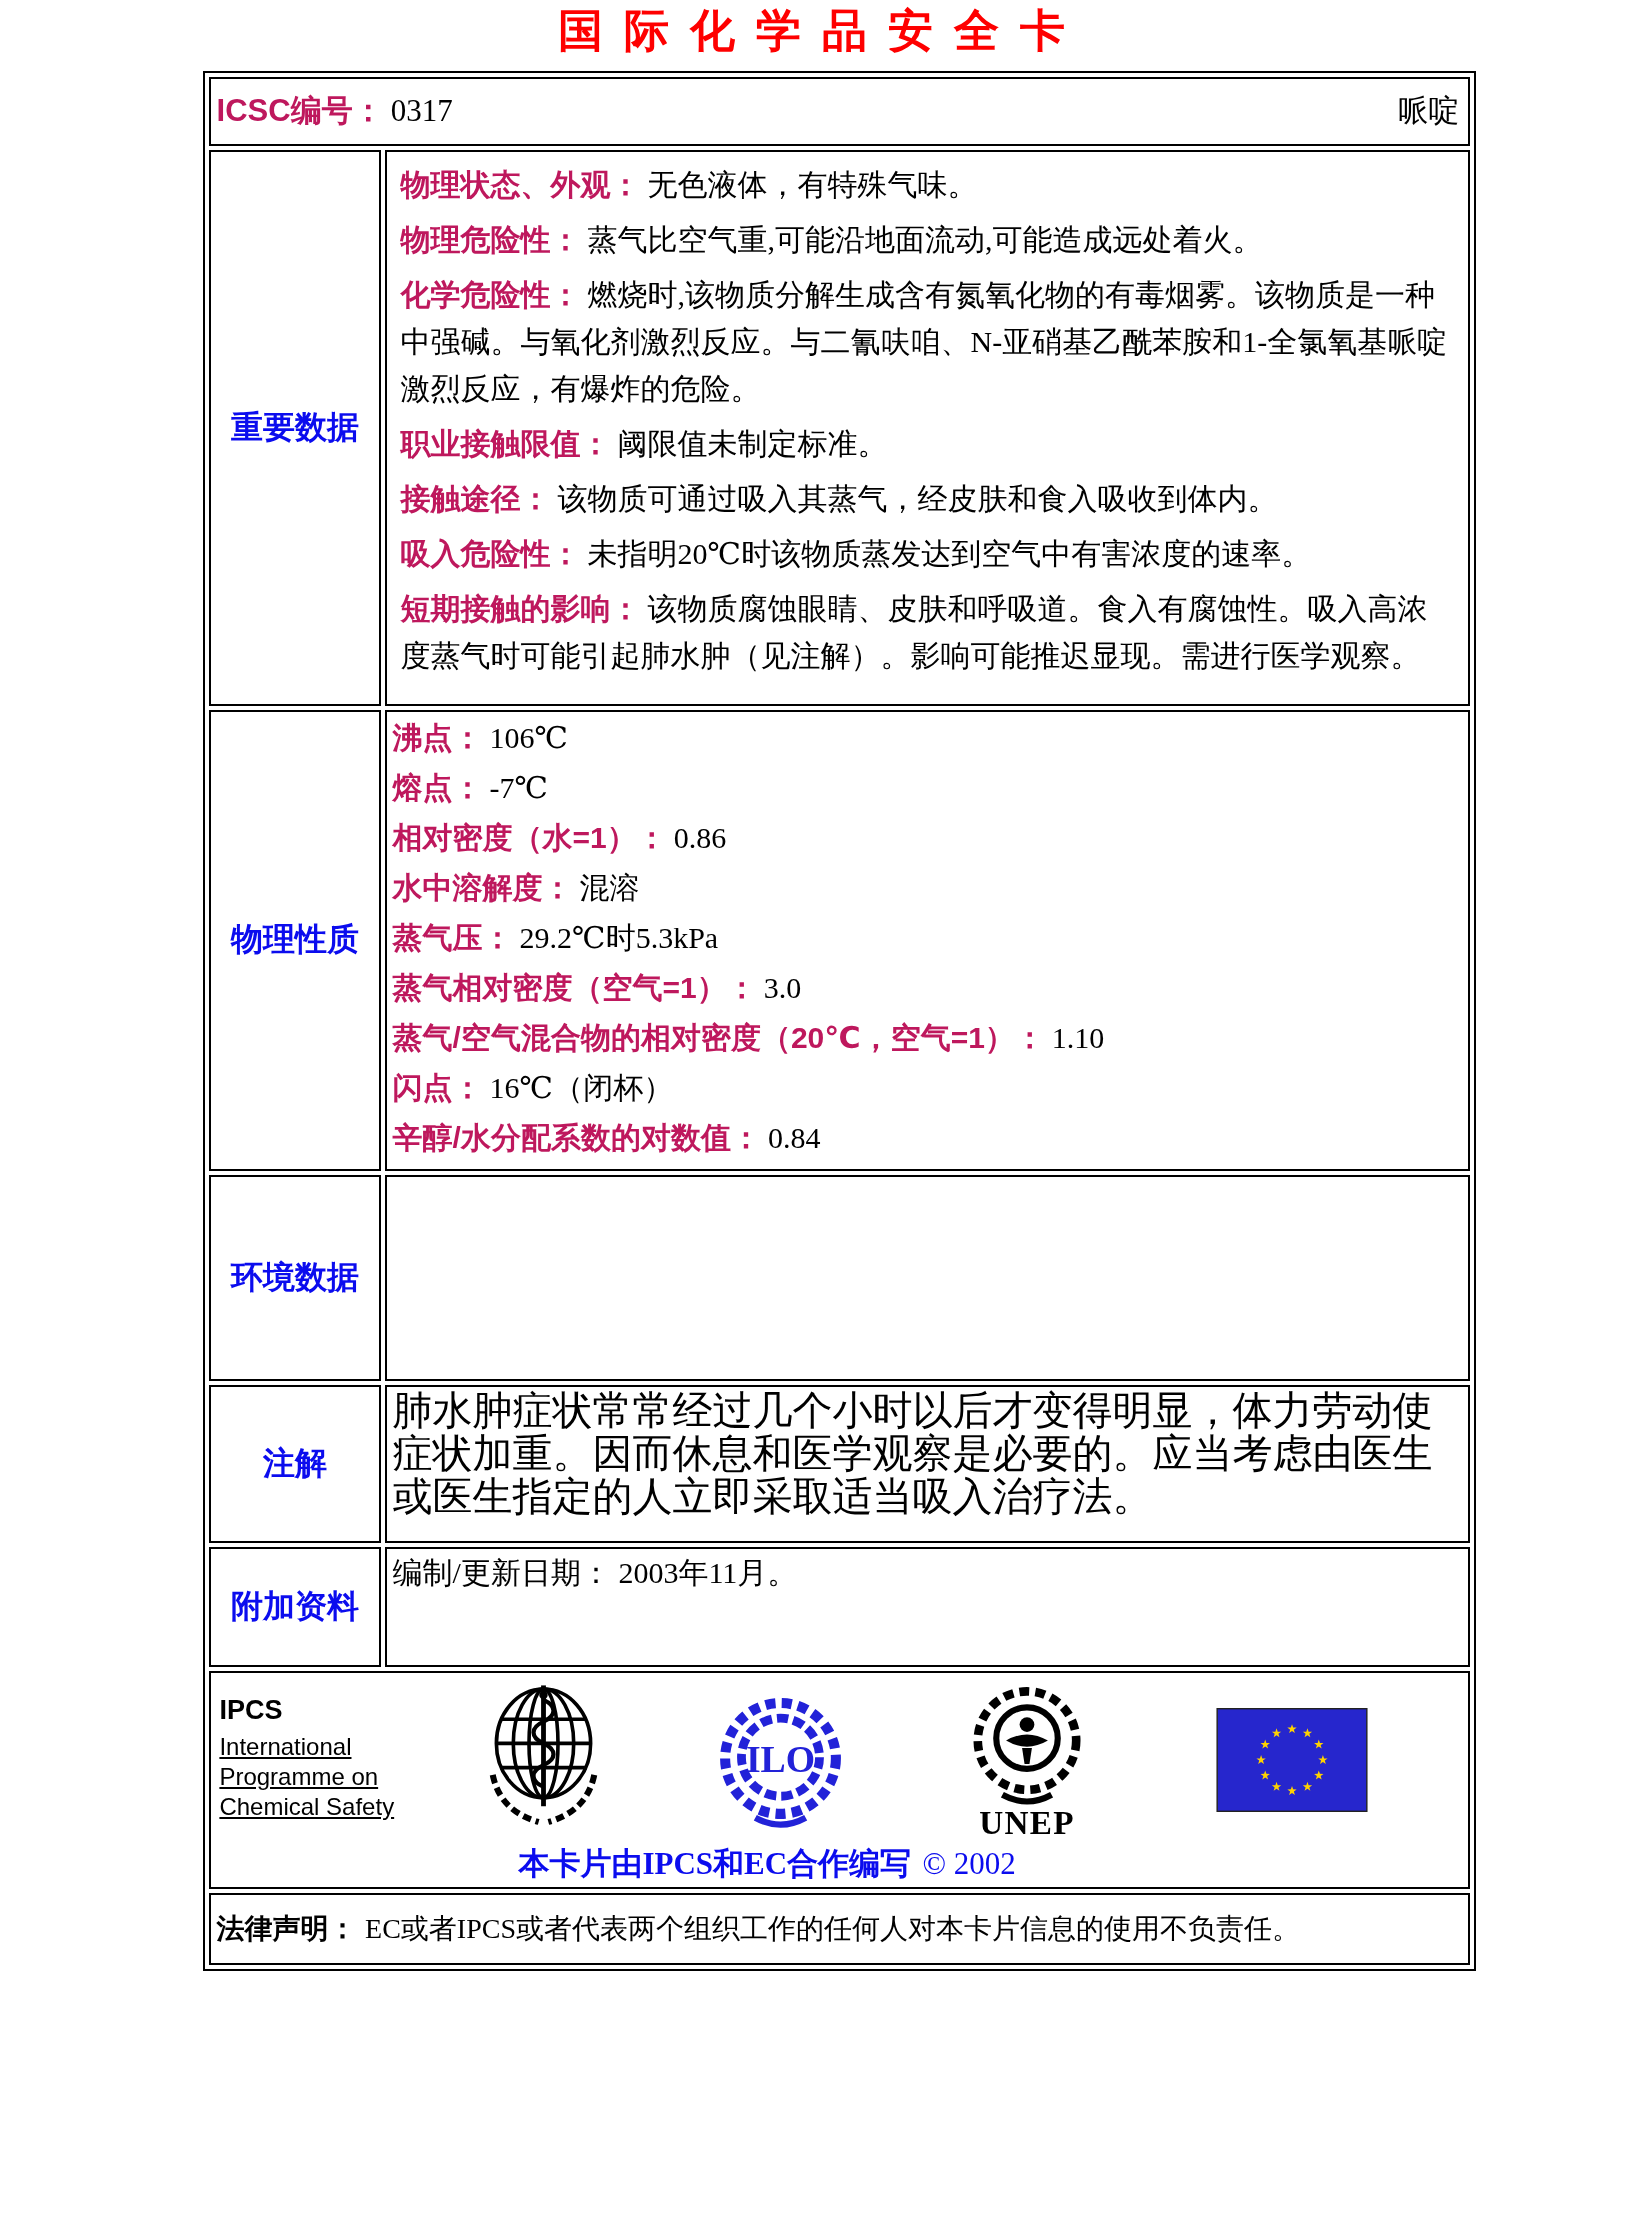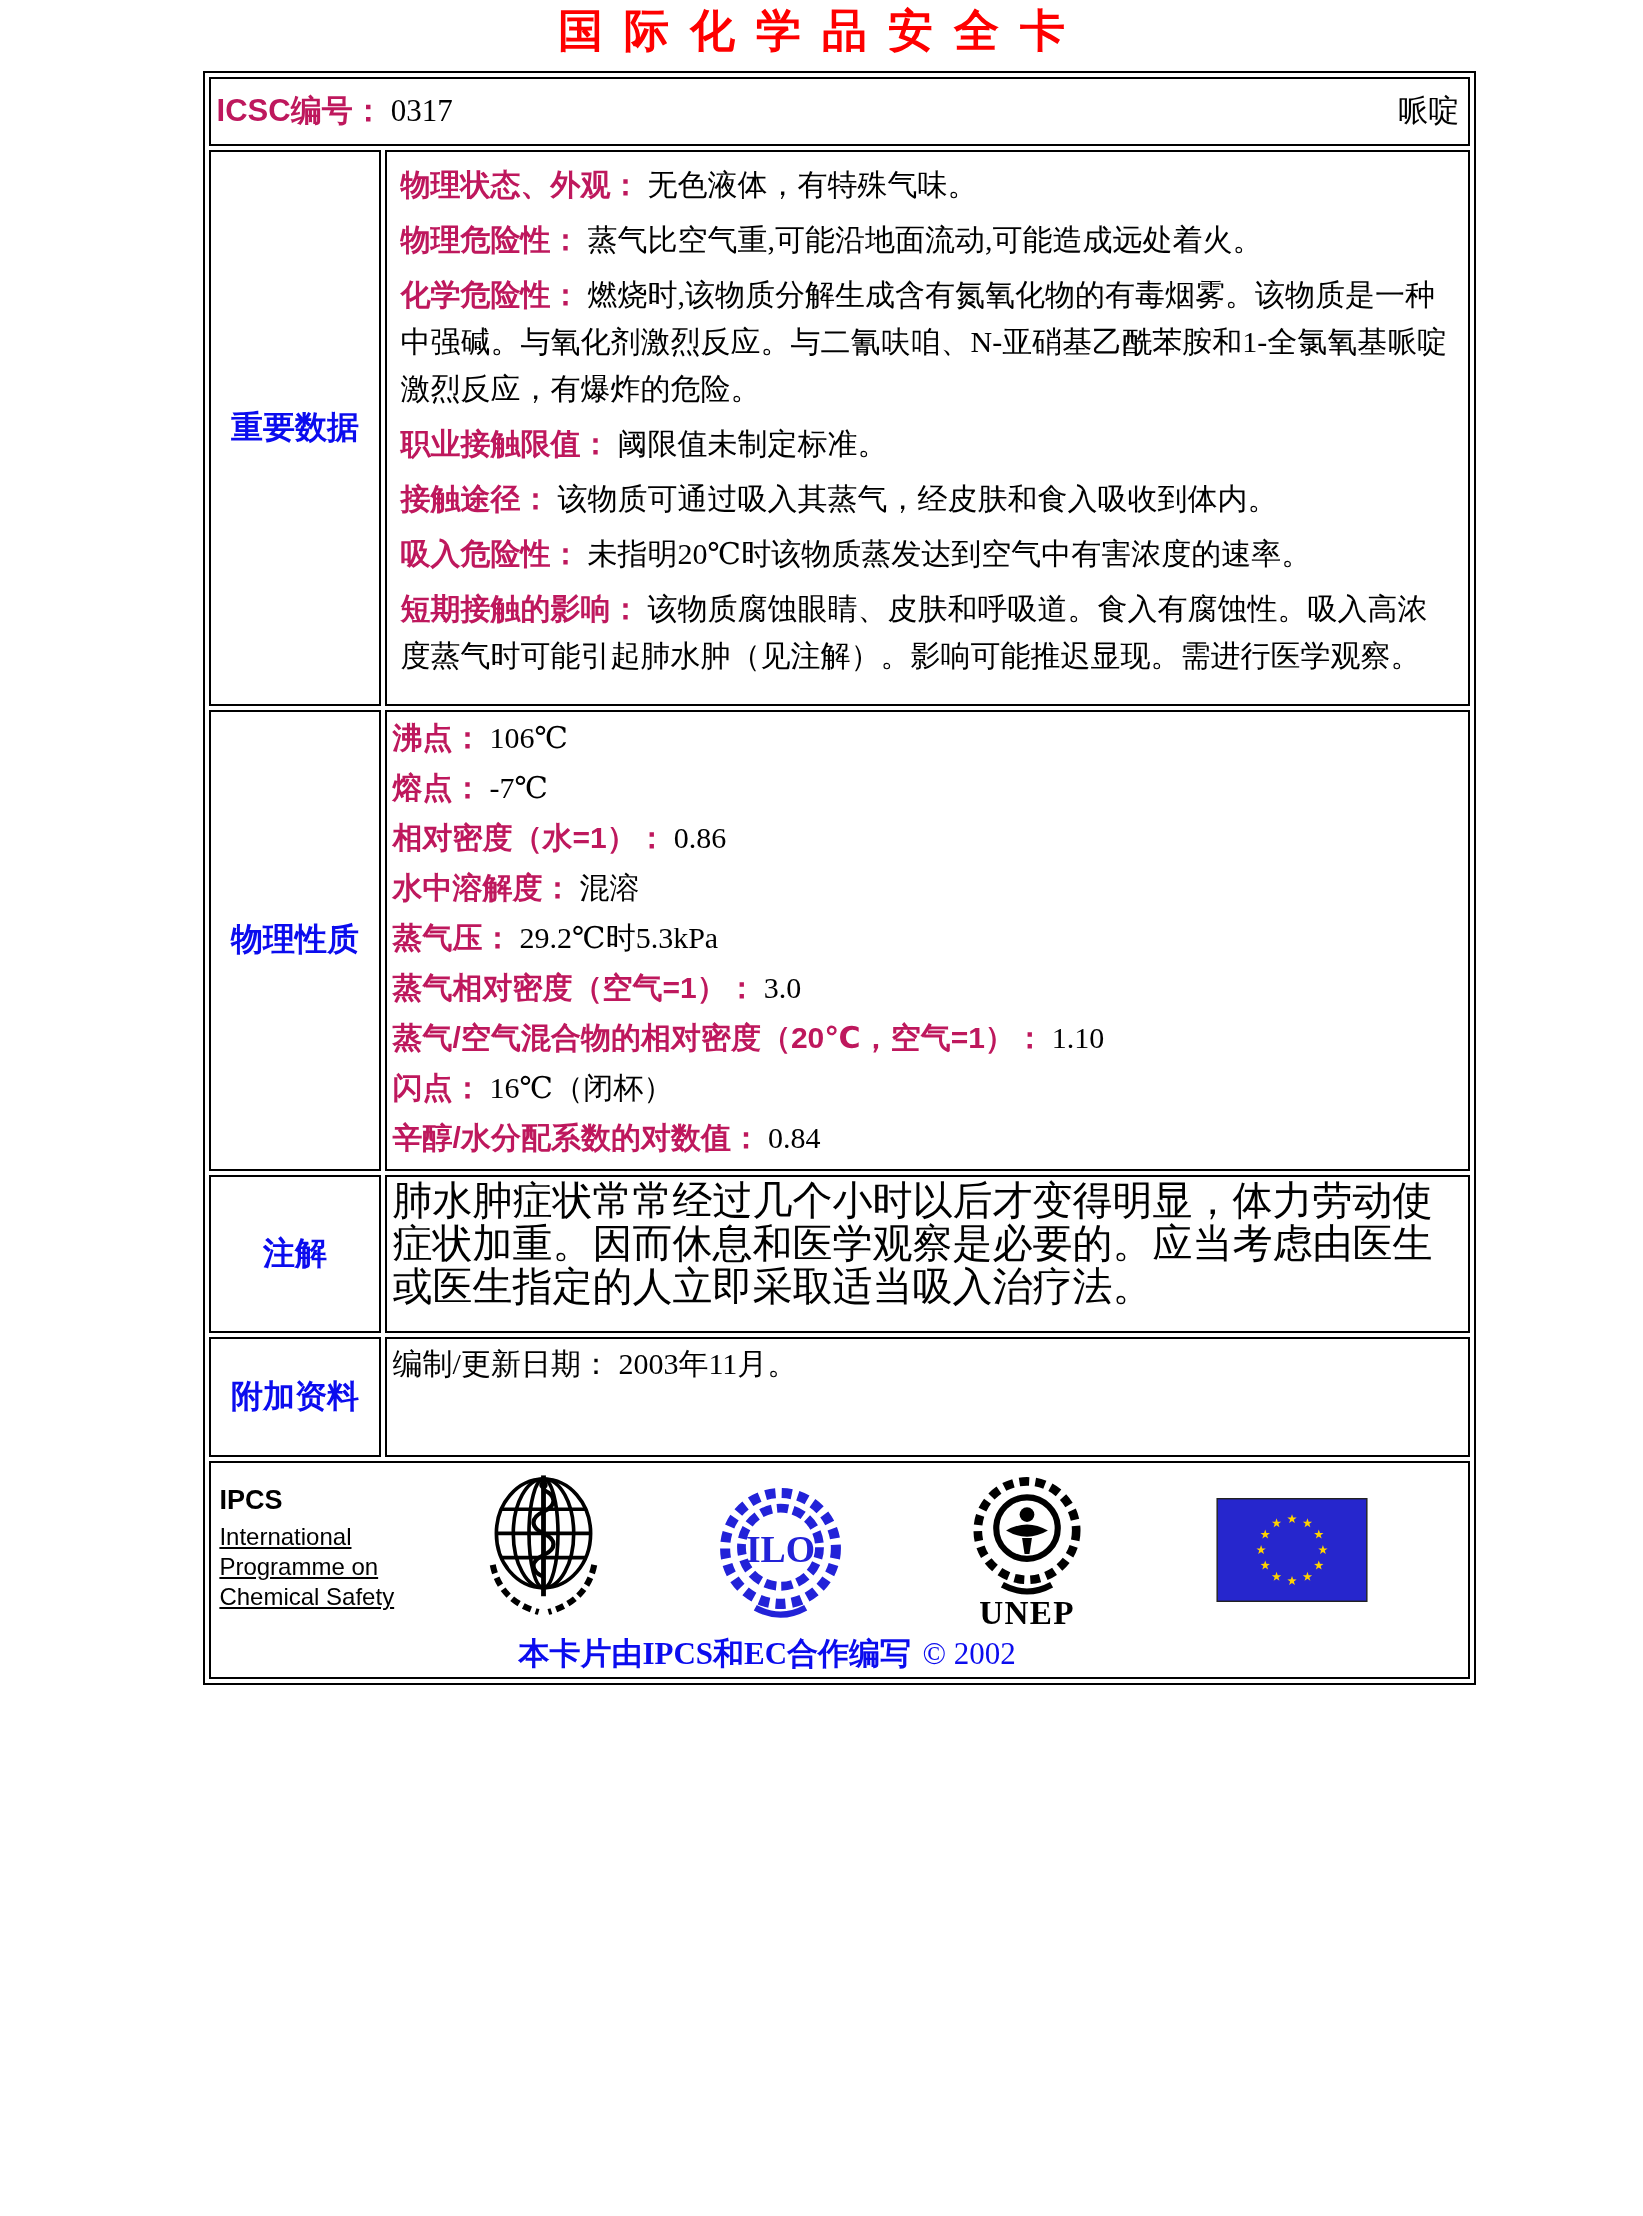--- a/index.html
+++ b/index.html
@@ -91,20 +91,24 @@
         <p class="pline"><span class="lbl">相对密度（水=1）：</span><span>0.86</span></p>
         <p class="pline"><span class="lbl">水中溶解度：</span><span>混溶</span></p>
         <p class="pline"><span class="lbl">蒸气压：</span><span>29.2℃时5.3kPa</span></p>
         <p class="pline"><span class="lbl">蒸气相对密度（空气=1）：</span><span>3.0</span></p>
         <p class="pline"><span class="lbl">蒸气/空气混合物的相对密度（20℃，空气=1）：</span><span>1.10</span></p>
         <p class="pline"><span class="lbl">闪点：</span><span>16℃（闭杯）</span></p>
         <p class="pline"><span class="lbl">辛醇/水分配系数的对数值：</span><span>0.84</span></p>
       </td>
     </tr>
 
+    <tr class="r-env">
+      <td class="label-cell">环境数据</td>
+      <td></td>
+    </tr>
 
     <tr class="r-notes">
       <td class="label-cell">注解</td>
       <td>
         <p class="nline">肺水肿症状常常经过几个小时以后才变得明显，体力劳动使症状加重。因而休息和医学观察是必要的。应当考虑由医生或医生指定的人立即采取适当吸入治疗法。</p>
       </td>
     </tr>
 
     <tr class="r-add">
       <td class="label-cell">附加资料</td>
@@ -180,17 +184,22 @@
             <use href="#eustar" transform="translate(69.4,52)"></use>
             <use href="#eustar" transform="translate(85.5,35.9)"></use>
           </svg>
         </div>
         <div class="caption">
           <span class="cap-main">本卡片由IPCS和EC合作编写</span><span class="cap-copy">© 2002</span>
         </div>
       </td>
     </tr>
 
+    <tr class="r-legal">
+      <td colspan="2">
+        <p class="legal-line"><span class="legal-lbl">法律声明：</span><span>EC或者IPCS或者代表两个组织工作的任何人对本卡片信息的使用不负责任。</span></p>
+      </td>
+    </tr>
 
   </tbody>
     </table>
 </div>
 
 
 </body></html>

